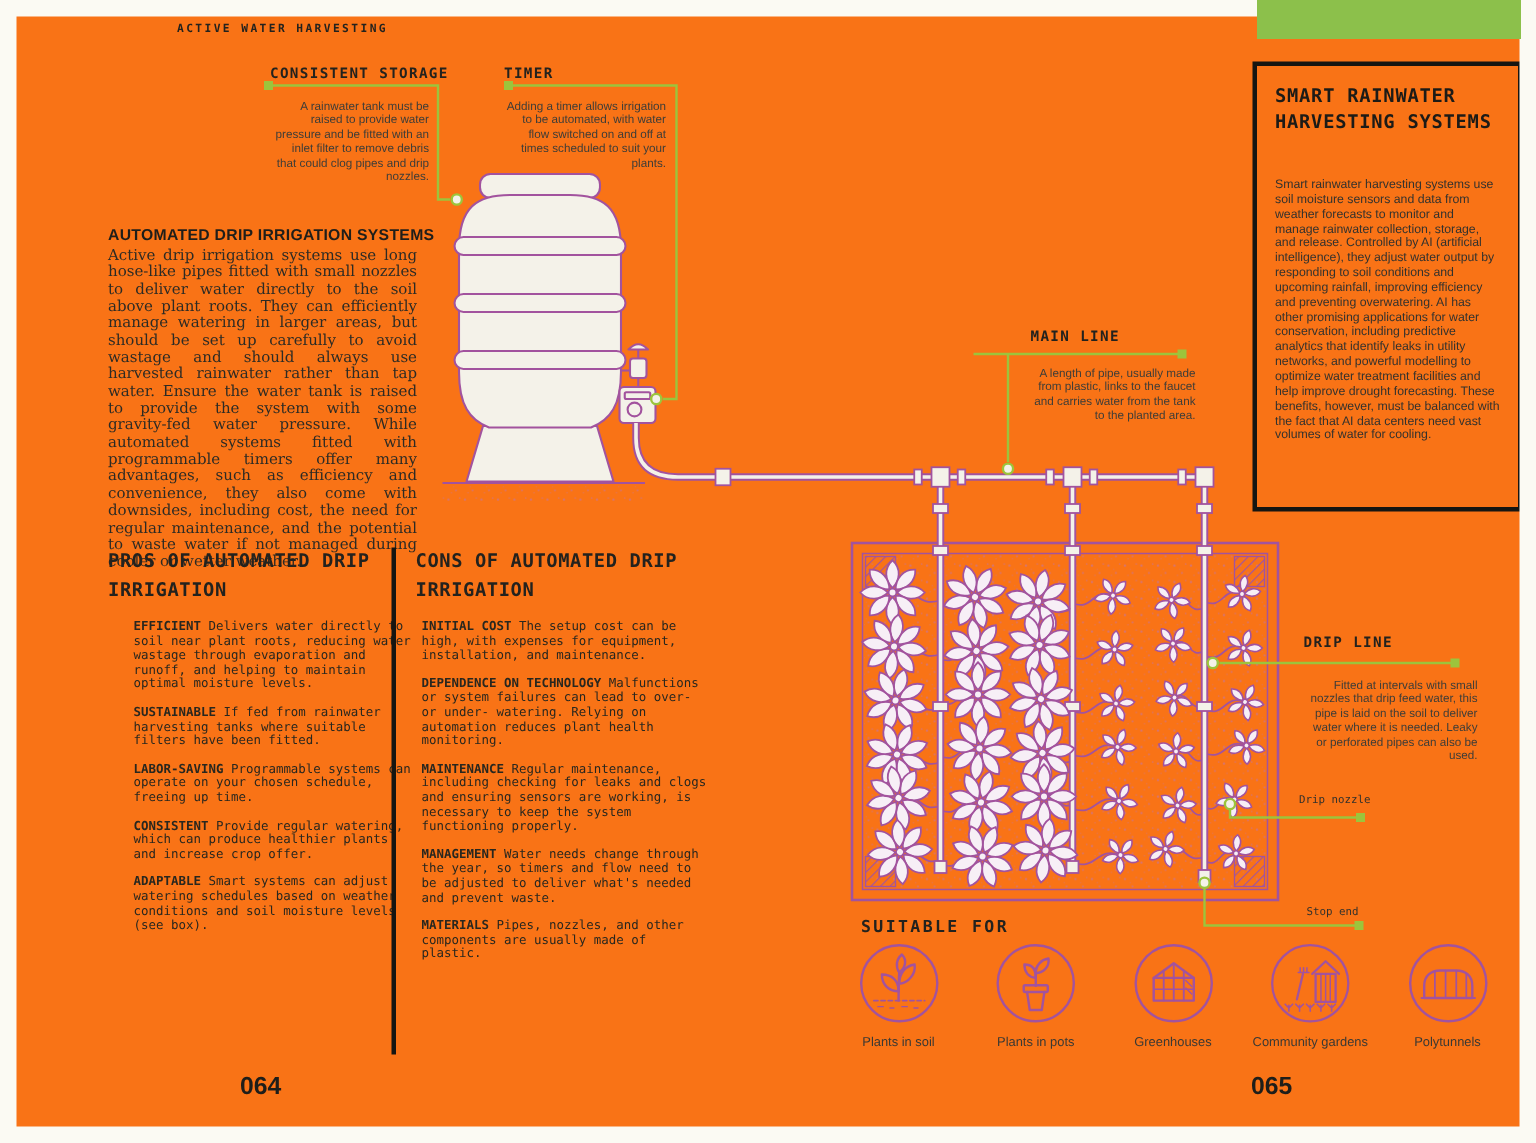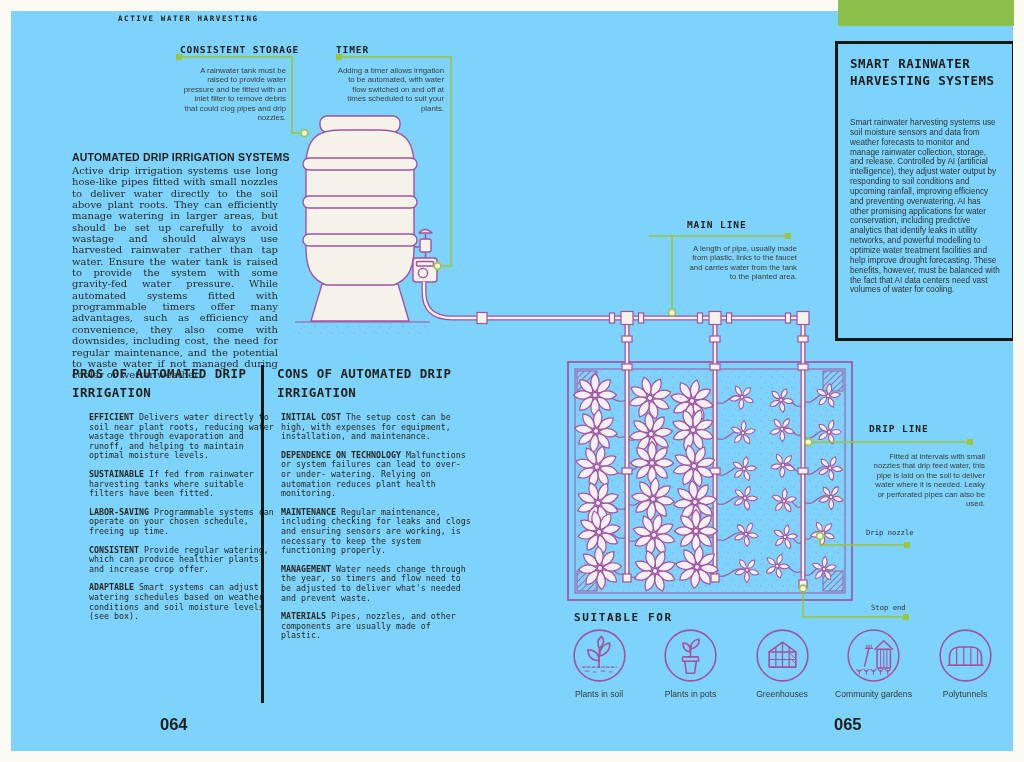--- a/index.html
+++ b/index.html
@@ -1,16 +1,16 @@
 <!DOCTYPE html>
 <html><head>
 <meta charset="utf-8">
 <style>
   html,body{margin:0;padding:0;background:#e9e7df;}
-  .page{position:relative;width:1024px;height:762px;background:#7dd3fc;overflow:hidden;
+  .page{position:relative;width:1024px;height:762px;background:#f97316;overflow:hidden;
         font-family:"Liberation Sans",sans-serif;}
   .frame{position:absolute;inset:0;border:11px solid #fbfaf3;pointer-events:none;z-index:5;}
   .green-block{position:absolute;left:838px;top:0;width:176px;height:26px;background:#8cc04b;z-index:6;}
   .txt{position:absolute;z-index:2;}
   svg.art{position:absolute;left:0;top:0;z-index:1;}
 
   .kicker{left:118px;top:14px;font:700 7.5px "DejaVu Sans Mono",monospace;letter-spacing:1.6px;color:#23221e;}
   .mono-label{font:700 9.5px/1.2 "DejaVu Sans Mono",monospace;letter-spacing:.9px;color:#23221e;}
   .desc{font:400 7.8px/9.4px "Liberation Sans",sans-serif;color:#3e3d38;text-align:right;}
   .mono-head{font:700 12.5px/19px "DejaVu Sans Mono",monospace;letter-spacing:.4px;color:#23221e;}

